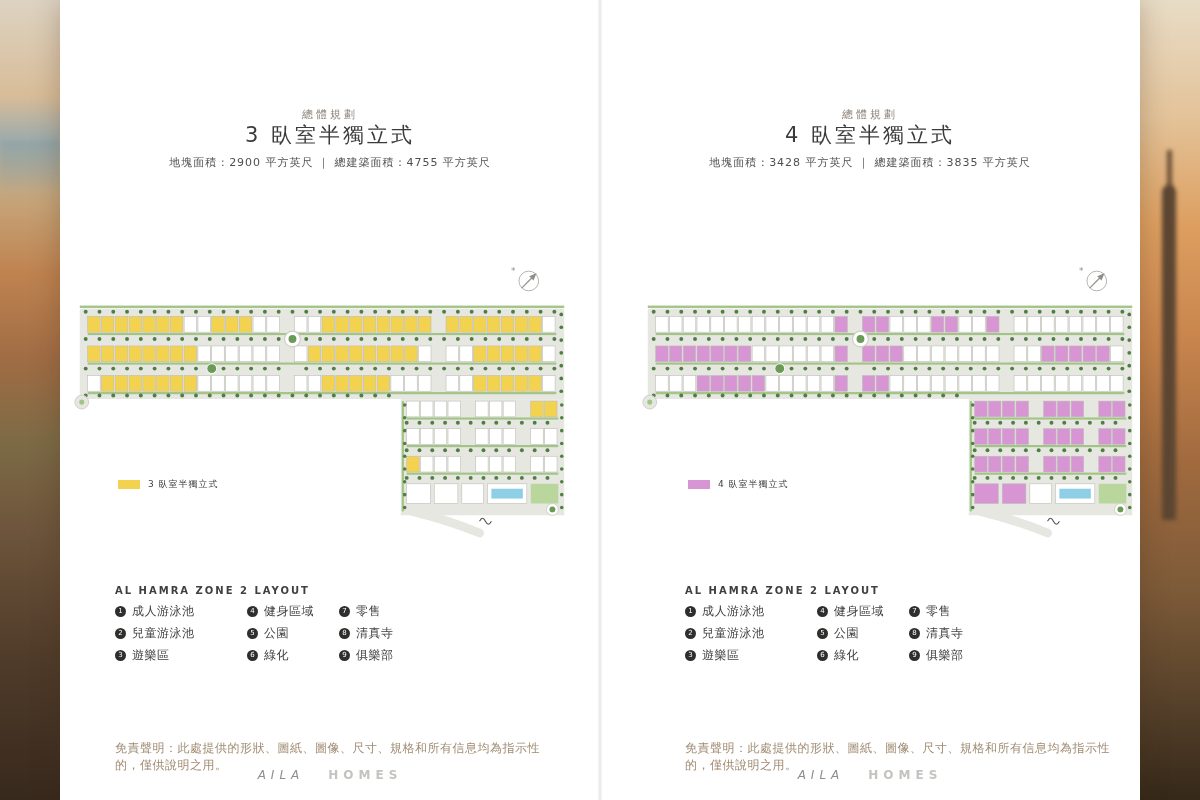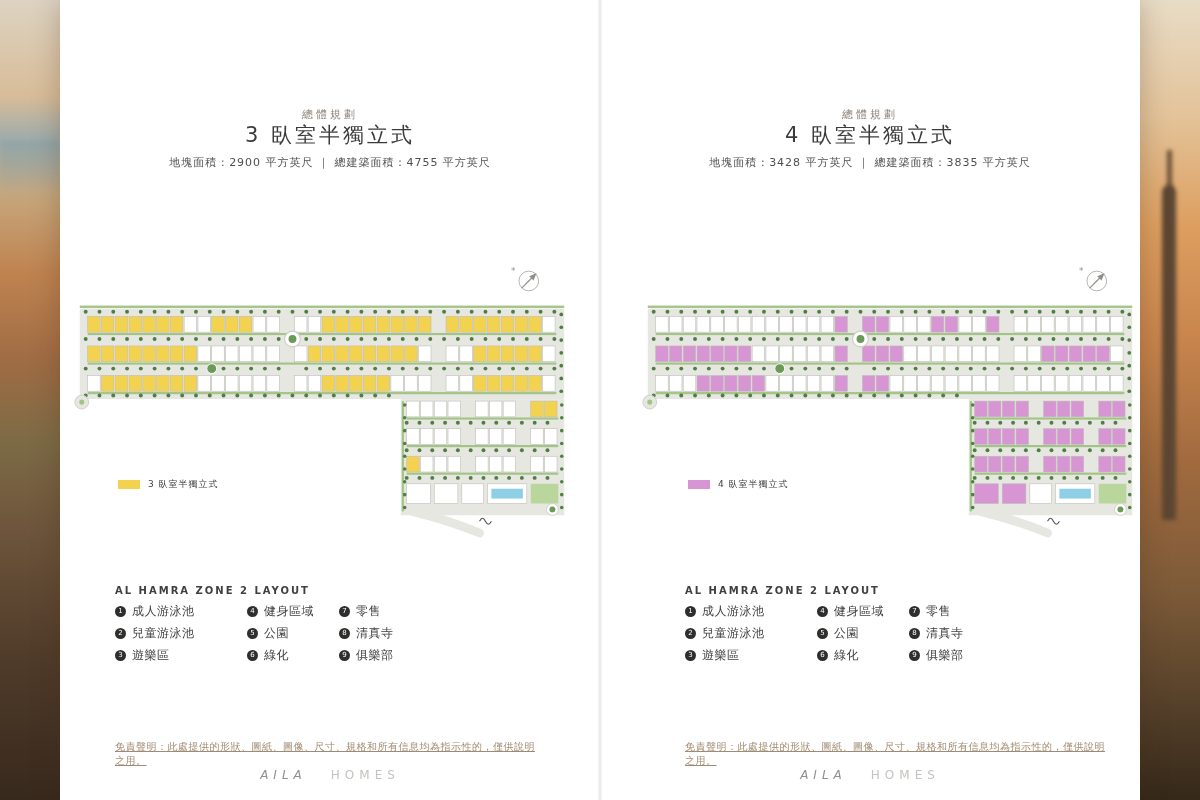--- a/index.html
+++ b/index.html
@@ -52,28 +52,28 @@
   .legend-grid{position:absolute;top:603px;left:55px;display:flex;}
   .page[data-side="right"] .legend-grid{left:85px;}
   .legend-col{display:flex;flex-direction:column;gap:5px;width:132px;}
   .legend-col:nth-child(2){width:92px;}
   .legend-col:nth-child(3){width:92px;}
   .legend-item{display:flex;align-items:center;gap:6px;}
   .badge{display:inline-flex;align-items:center;justify-content:center;width:11px;height:11px;
     border-radius:50%;background:#2e2e2c;color:#fff;font-size:7px;line-height:1;flex:0 0 11px;}
   .legend-label{font-size:12px;color:#3f3f3f;letter-spacing:.5px;}
 
-  .disclaimer{position:absolute;top:740px;left:55px;width:430px;font-size:10px;
-    letter-spacing:.5px;color:#a08b72;text-decoration:underline;}
+  .disclaimer{position:absolute;top:740px;left:55px;width:430px;font-size:12px;
+    letter-spacing:.5px;color:#a08b72;}
   .page[data-side="right"] .disclaimer{left:85px;}
 
   .logo{position:absolute;top:768px;left:0;width:100%;text-align:center;font-size:12px;
     letter-spacing:5px;}
   .logo-a{color:#8f8f8c;font-style:italic;}
-  .logo-h{color:#c3c3bf;margin-left:24px;}
+  .logo-h{color:#c3c3bf;margin-left:24px;font-weight:bold;}
 </style>
 </head>
 <body>
 
 <div class="photo-strip left">
   <div class="water"></div>
 </div>
 <div class="photo-strip right">
   <div class="tower-spire"></div>
   <div class="tower"></div>

